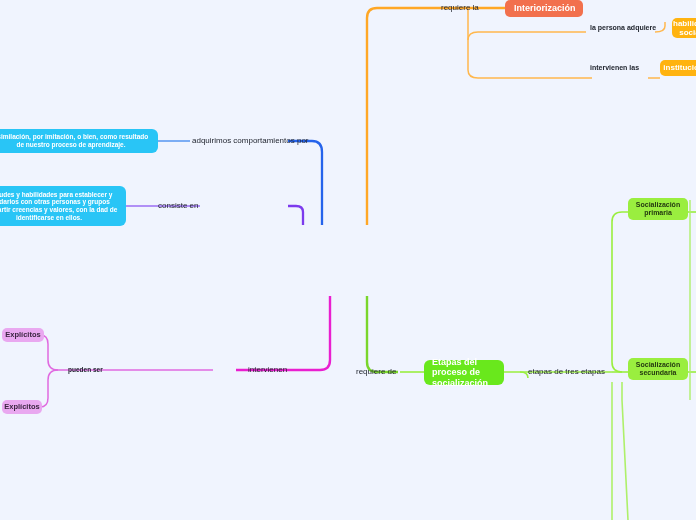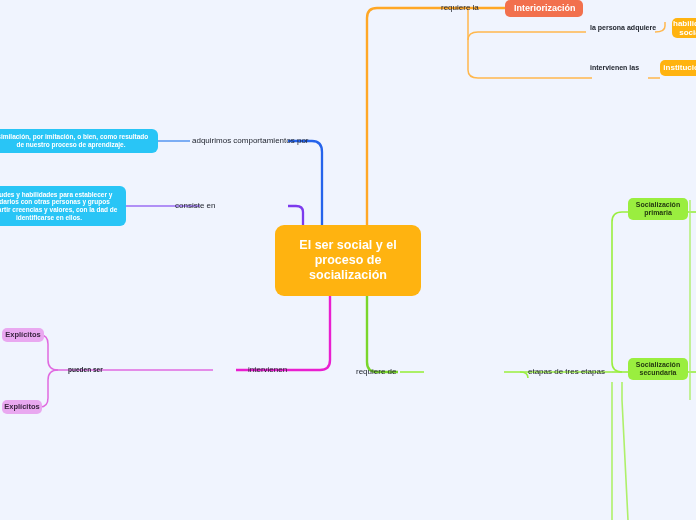--- a/index.html
+++ b/index.html
@@ -156,53 +156,53 @@
 
     <path d="M622,372 Q612,372 612,362 L612,222 Q612,212 622,212 L628,212" stroke="#9aee3f" stroke-width="1.6" fill="none"></path>
     <path d="M612,372 L628,372" stroke="#9aee3f" stroke-width="1.6" fill="none"></path>
     <path d="M612,382 L612,520" stroke="#aef06a" stroke-width="1.6" fill="none"></path>
     <path d="M622,382 Q622,392 622,400 L628,520" stroke="#aef06a" stroke-width="1.6" fill="none"></path>
     <path d="M688,212 L696,212" stroke="#9aee3f" stroke-width="1.6" fill="none"></path>
     <path d="M688,372 L696,372" stroke="#9aee3f" stroke-width="1.6" fill="none"></path>
     <path d="M690,200 L690,400" stroke="#aef06a" stroke-width="1.4" fill="none"></path>
   </svg>
 
-  <div class="node central">El ser social y el proceso de socialización</div>
 
   <div class="edge-label" style="left:441px; top:3px;">requiere la</div>
 
   <div class="node n-orange-main" style="left:505px; top:0px;padding-left:9px;">Interiorización</div>
 
   <div class="edge-label small" style="left:590px; top:24px;">la persona adquiere</div>
 
   <div class="node n-orange-sub" style="left:672px; top:18px; width:46px; height:20px;">habilidades sociales</div>
 
   <div class="edge-label small" style="left:590px; top:64px;">intervienen las</div>
 
   <div class="node n-orange-sub" style="left:660px; top:60px; width:56px; height:16px;">instituciones</div>
 
   <div class="edge-label" style="left:192px; top:136px;text-align:center;">adquirimos comportamientos por</div>
 
   <div class="node n-cyan" style="left:-16px; top:129px; width:174px; height:24px;">asimilación, por imitación, o bien, como resultado de nuestro proceso de aprendizaje.</div>
 
-  <div class="edge-label" style="left:155px; top:201px;padding-left:20px;">consiste en</div>
+  <div class="edge-label" style="left:138px; top:201px;padding-left:20px;">consiste en</div>
 
   <div class="node n-cyan" style="left:-28px; top:186px; width:154px; height:40px;">aptitudes y habilidades para establecer y solidarios con otras personas y grupos compartir creencias y valores, con la dad de identificarse en ellos.</div>
 
   <div class="edge-label" style="left:248px; top:365px;">intervienen</div>
 
 
   <div class="edge-label tiny" style="left:68px; top:366px;">pueden ser</div>
 
   <div class="node n-pink-sub" style="left:2px; top:328px; width:42px; height:14px;">Explícitos</div>
 
   <div class="node n-pink-sub" style="left:2px; top:400px; width:40px; height:14px;">Explícitos</div>
 
   <div class="edge-label" style="left:356px; top:367px;">requiere de</div>
 
+  <div class="node n-green-main" style="left:424px; top:360px; width:80px; height:25px;">Etapas del proceso de socialización</div>
 
   <div class="edge-label" style="left:528px; top:367px;">etapas de tres etapas</div>
 
   <div class="node n-green-sub" style="left:628px; top:198px; width:60px; height:22px;">Socialización primaria</div>
 
   <div class="node n-green-sub" style="left:628px; top:358px; width:60px; height:22px;">Socialización secundaria</div>
 
 </div>
 
 </body></html>

